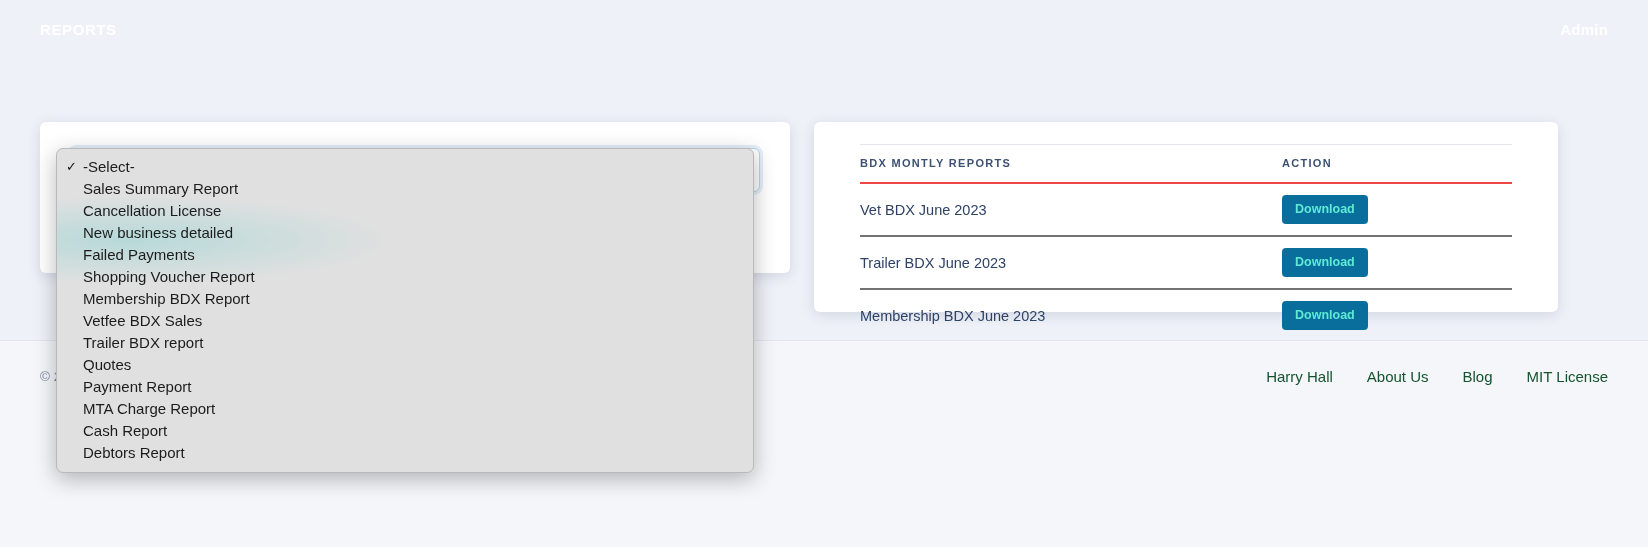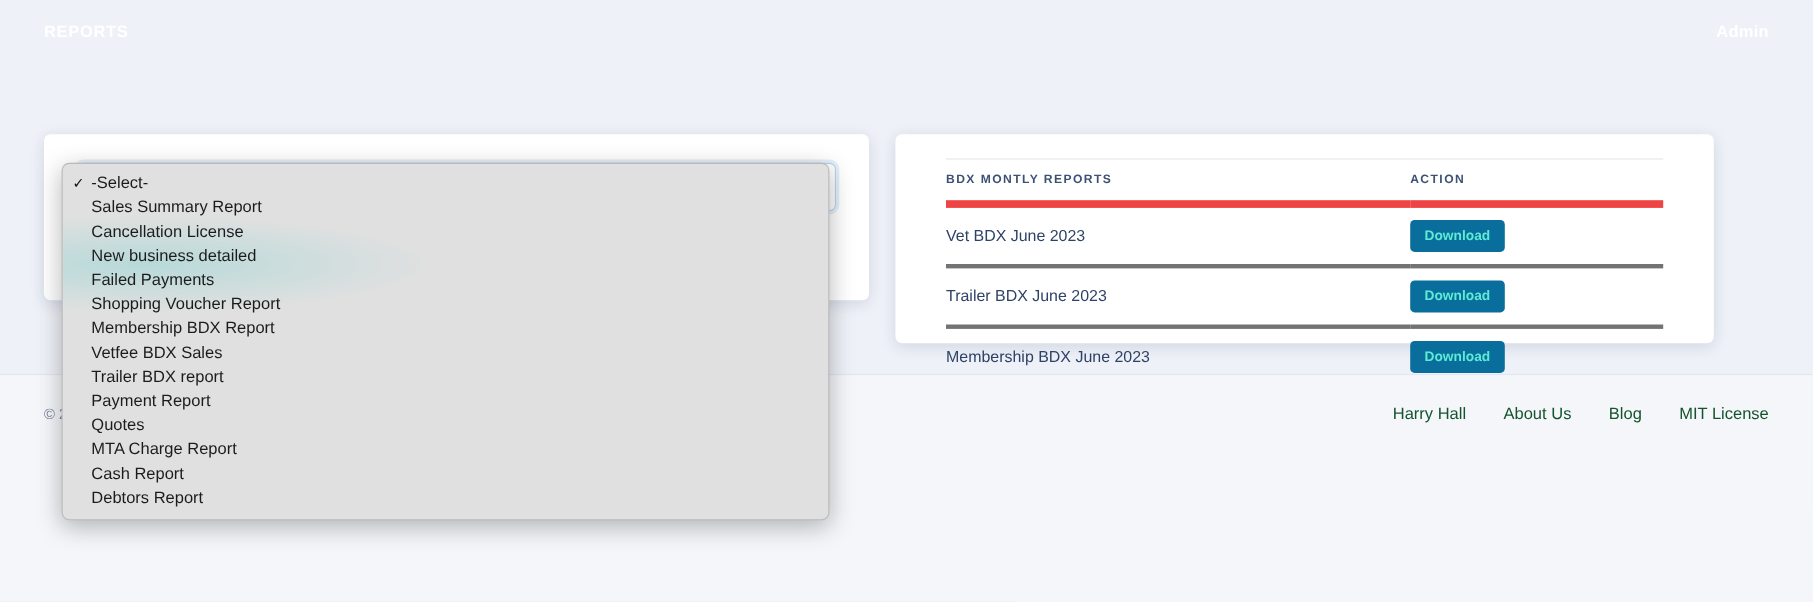--- a/index.html
+++ b/index.html
@@ -154,27 +154,27 @@
   }
   .rpt-table thead th {
     text-align: left;
     font-size: 11px;
     letter-spacing: 1.3px;
     font-weight: bold;
     color: #3d5175;
     text-transform: uppercase;
     padding: 12px 0 13px 0;
     border-top: 1px solid #e3e6ec;
-    border-bottom: 7px solid #ef4444;
+    border-bottom: 2px solid #ef4444;
   }
   .rpt-table tbody td {
     font-size: 14.5px;
     color: #2e4266;
     padding: 11px 0 11px 0;
-    border-bottom: 4px solid #737373;
+    border-bottom: 2px solid #737373;
     vertical-align: middle;
   }
   .rpt-table tbody tr:last-child td { border-bottom: none; }
   .col-action { width: 230px; }
 
   .btn-download {
     display: inline-block;
     background: #0a6e9c;
     color: #5eead4;
     font-size: 12.5px;
@@ -294,18 +294,18 @@
 <div class="dropdown-popup" id="dropdown-popup">
     <div class="dd-item"><span class="check">✓</span><span>-Select-</span></div>
     <div class="dd-item"><span>Sales Summary Report</span></div>
     <div class="dd-item"><span>Cancellation License</span></div>
     <div class="dd-item"><span>New business detailed</span></div>
     <div class="dd-item"><span>Failed Payments</span></div>
     <div class="dd-item"><span>Shopping Voucher Report</span></div>
     <div class="dd-item"><span>Membership BDX Report</span></div>
     <div class="dd-item"><span>Vetfee BDX Sales</span></div>
     <div class="dd-item"><span>Trailer BDX report</span></div>
+    <div class="dd-item"><span>Quotes</span></div>
     <div class="dd-item"><span>Payment Report</span></div>
-    <div class="dd-item"><span>Quotes</span></div>
     <div class="dd-item"><span>MTA Charge Report</span></div>
     <div class="dd-item"><span>Cash Report</span></div>
     <div class="dd-item"><span>Debtors Report</span></div>
   </div>
 
 </body></html>

